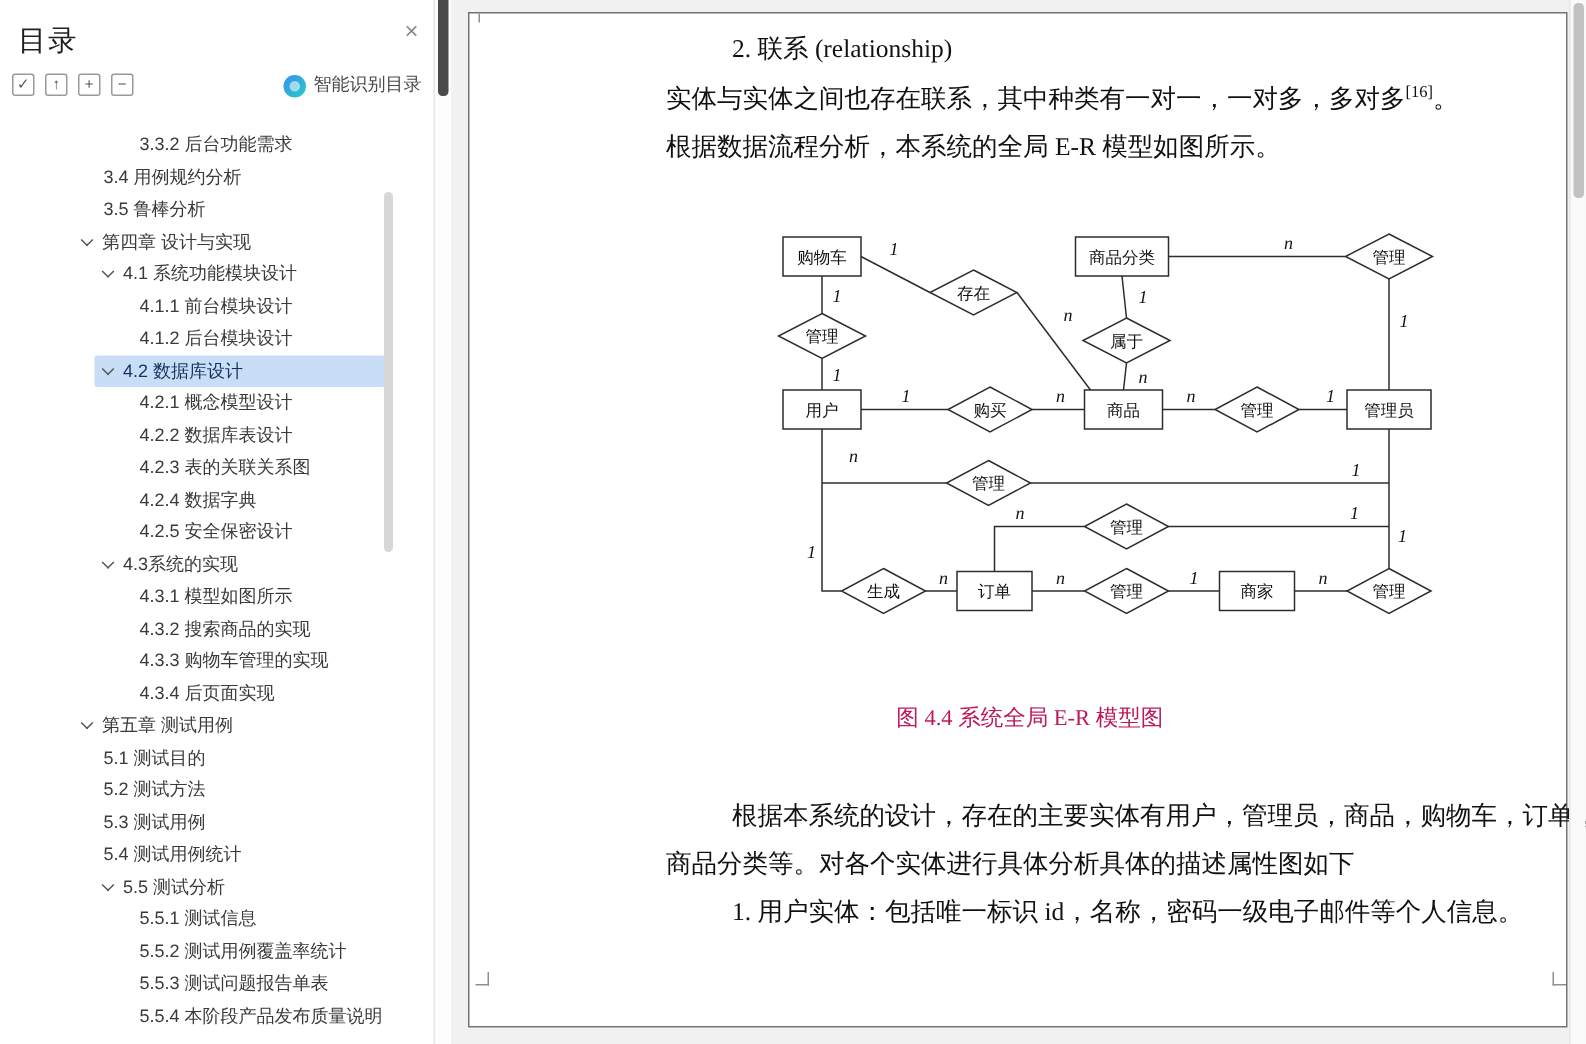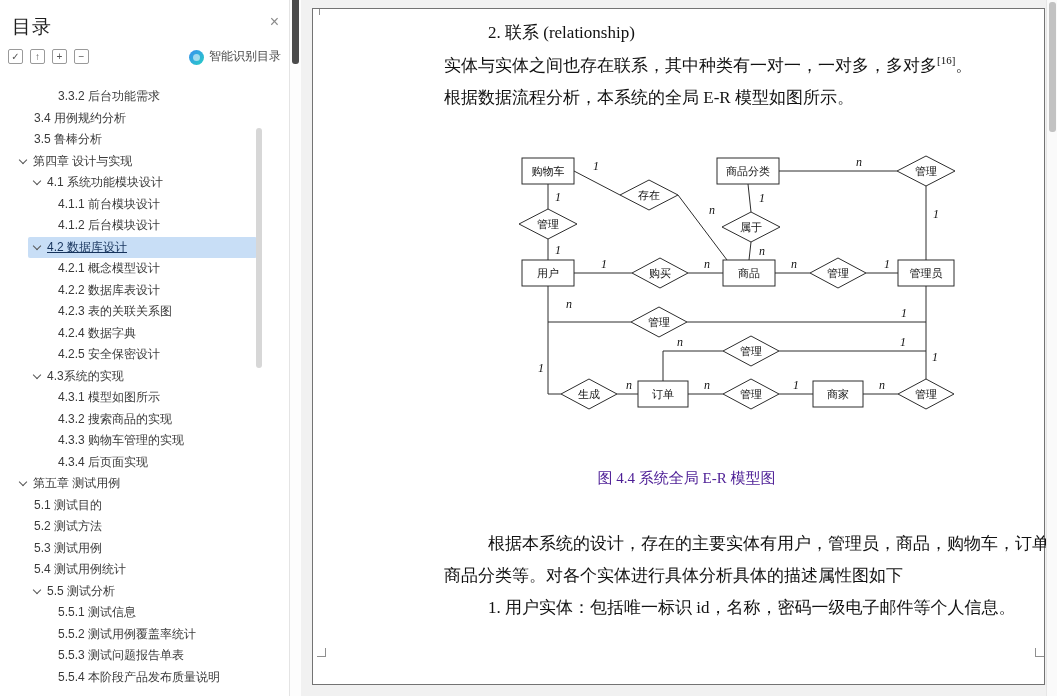--- a/index.html
+++ b/index.html
@@ -12,37 +12,37 @@
   .sidebar-header { position:absolute; top:14px; left:12px; right:10px; display:flex; justify-content:space-between; }
   .sidebar-title { font-size:19px; color:#1f1f1f; font-weight:500; letter-spacing:1px; }
   .close { font-size:16px; color:#8a8a8a; cursor:pointer; line-height:16px; }
   .sidebar-toolbar { position:absolute; top:48px; left:8px; right:8px; display:flex; align-items:center; gap:7px; }
   .tool-icon { width:15px; height:15px; border:1px solid #9a9a9a; border-radius:2px; font-size:10px; line-height:13px; text-align:center; color:#555; cursor:pointer; background:#fff; }
   .smart-toc { margin-left:auto; display:flex; align-items:flex-end; gap:5px; cursor:pointer; }
   .ai-icon { width:15px; height:15px; border-radius:50%; background:linear-gradient(135deg,#3a8ff0,#27cec5); position:relative; }
   .ai-icon::after { content:""; position:absolute; left:4px; top:4px; width:7px; height:7px; border-radius:50%; background:rgba(255,255,255,.55); }
   .smart-toc-label { font-size:12px; color:#4a4a4a; }
 
-  .toc-tree { position:absolute; top:86px; left:0; right:0; bottom:0; overflow:hidden; }
+  .toc-tree { position:absolute; top:86px; left:0; right:0; bottom:0; overflow:hidden;padding-left:35px; }
   .toc-row { height:21.5px; line-height:21.5px; font-size:12px; color:#3a3a3a; white-space:nowrap; overflow:hidden; cursor:pointer; }
   .lvl1 { padding-left:20px; } .lvl2 { padding-left:34px; } .lvl3 { padding-left:58px; }
-  .toc-row.selected { background:#c8def6; margin-left:28px; margin-right:32px; padding-left:6px; border-radius:2px; color:#16335c;text-decoration:underline; }
+  .toc-row.selected { background:#c8def6; margin-left:28px; margin-right:32px; padding-left:6px; border-radius:2px; color:#16335c; }
   .chev { display:inline-block; width:6px; height:6px; border-right:1.2px solid #555; border-bottom:1.2px solid #555; transform:rotate(45deg); margin-right:7px; vertical-align:2px; }
   .sidebar-scrollbar { position:absolute; left:256px; top:128px; width:6px; height:240px; background:#d7d7d7; border-radius:3px; cursor:pointer; }
 
   
   .splitter { position:absolute; left:290px; top:0; width:11px; height:696px; background:#fdfdfd; cursor:col-resize; }
   .splitter-thumb { position:absolute; left:2px; top:0; width:7px; height:64px; background:#4b4b4b; border-radius:0 0 3px 3px; }
 
   
   .doc-area { position:absolute; left:301px; top:0; width:745px; height:696px; background:#f1f1f1; }
   .page { position:absolute; left:11px; top:8px; width:733px; height:677px; background:#fff; border:1px solid #737373; }
   .doc-text { position:absolute; font-family:"Liberation Serif","DejaVu Serif",serif; font-size:17px; color:#111; white-space:nowrap; }
   .doc-text sup { font-size:11px; vertical-align:super; }
-  .caption { position:absolute; left:16px; right:0; text-align:center; font-family:"Liberation Serif","DejaVu Serif",serif; font-size:15px; color:#4c1d95; }
+  .caption { position:absolute; left:16px; right:0; text-align:center; font-family:"Liberation Serif","DejaVu Serif",serif; font-size:15px; color:#be185d; }
 
   .er-wrap { position:absolute; left:168px; top:137px; width:505px; height:290px; }
   .edge { fill:none; stroke:#2d2d2d; stroke-width:1; }
   .node { fill:#fff; stroke:#2d2d2d; stroke-width:1; }
   .node-label { font-family:"Liberation Sans","DejaVu Sans",sans-serif; font-size:11px; fill:#111; text-anchor:middle; }
   .card-label { font-family:"Liberation Serif","DejaVu Serif",serif; font-style:italic; font-size:12px; fill:#111; }
 
   .mark { position:absolute; background:#8f8f8f; }
   
   .v-scrollbar { position:absolute; right:0; top:0; width:11px; height:696px; background:#fafafa; border-left:1px solid #e6e6e6; }

